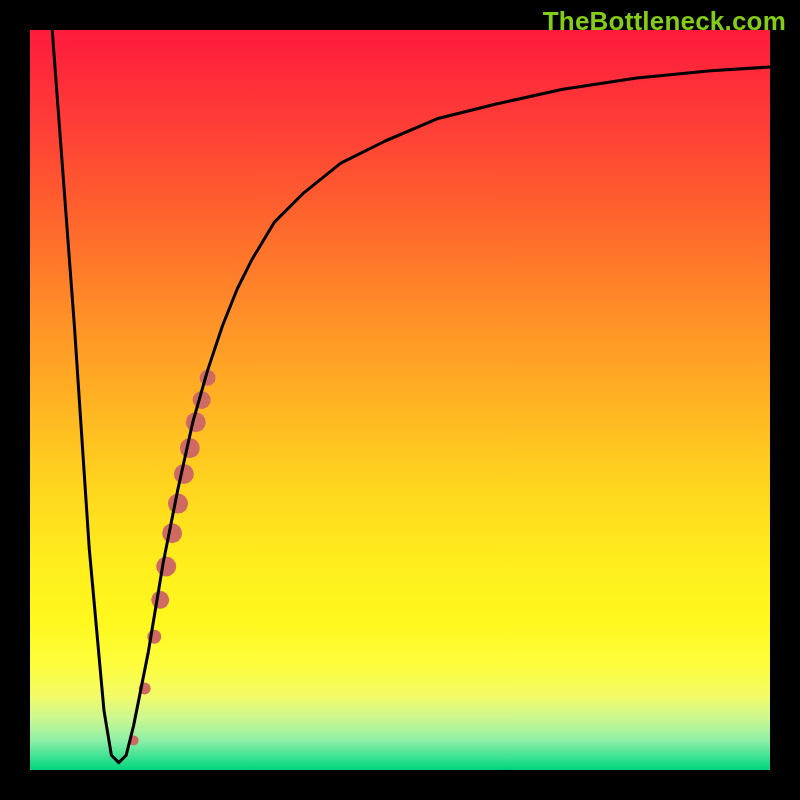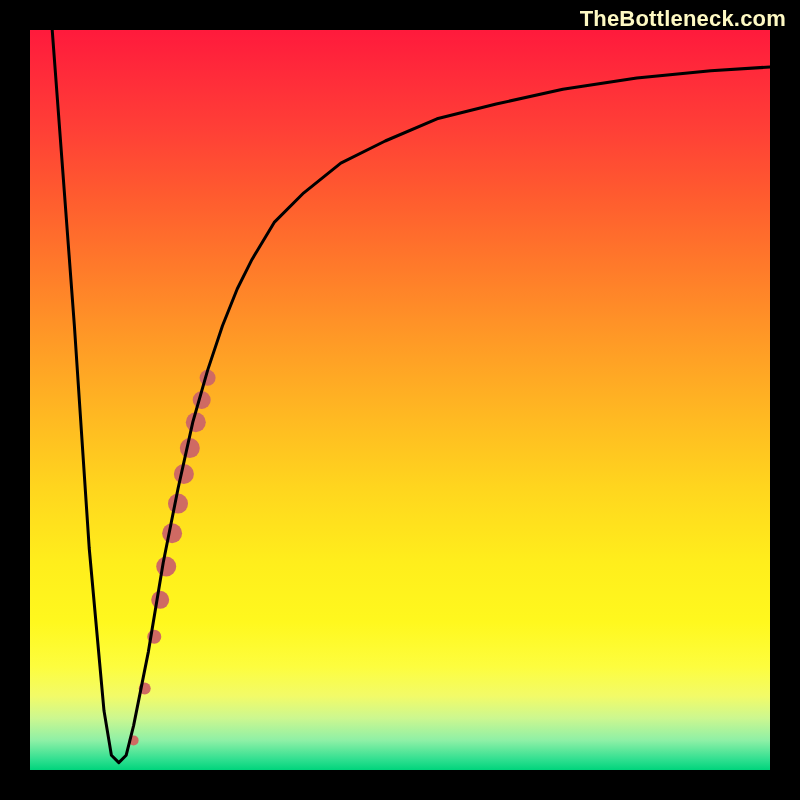--- a/index.html
+++ b/index.html
@@ -44,22 +44,22 @@
       #ccf790 93%,
       #8ef0a6 96%,
       #33e091 98.5%,
       #00d47c 100%
     );
   }
   .watermark {
     position: absolute;
     top: 6px;
     right: 14px;
-    color: #fef9c3;
-    font-size: 22px;
+    color: #84cc16;
+    font-size: 26px;
     font-weight: 600;
     letter-spacing: 0.2px;
     user-select: none;
   }
   svg.curve {
     position: absolute;
     left: 0; top: 0;
     width: 740px; height: 740px;
   }
 </style>

